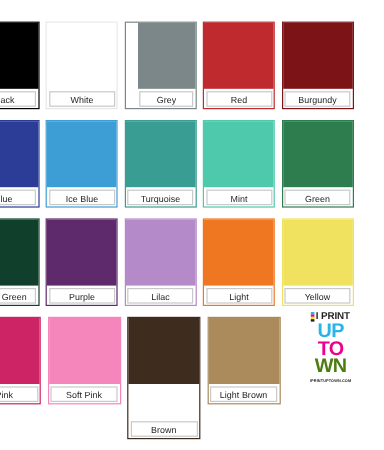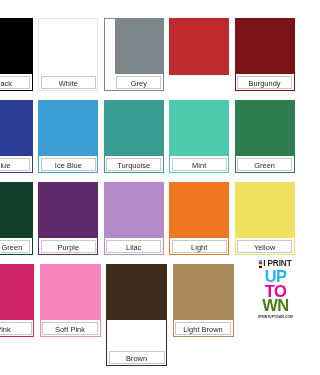--- a/index.html
+++ b/index.html
@@ -167,20 +167,21 @@
         </div>
         <div class="swatch-cell">
           <div class="swatch-frame" style="border-color: rgb(123, 135, 136); padding-left: 10px;">
             <div class="swatch-color" style="background: rgb(123, 135, 136);"></div>
             <div class="swatch-label swatch-label-inner">Grey</div>
           </div>
         </div>
         <div class="swatch-cell">
           <div class="swatch-frame" style="border-color: rgb(191, 42, 46);">
             <div class="swatch-color" style="background: rgb(191, 42, 46);"></div>
+            <div class="swatch-label swatch-label-inner">Red</div>
           </div>
         </div>
         <div class="swatch-cell">
           <div class="swatch-frame" style="border-color: rgb(124, 20, 23); justify-content: center;">
             <div class="swatch-color" style="background: rgb(124, 20, 23);"></div>
             <div class="swatch-label swatch-label-inner">Burgundy</div>
           </div>
         </div>
       </div>
       <div class="swatch-row">

